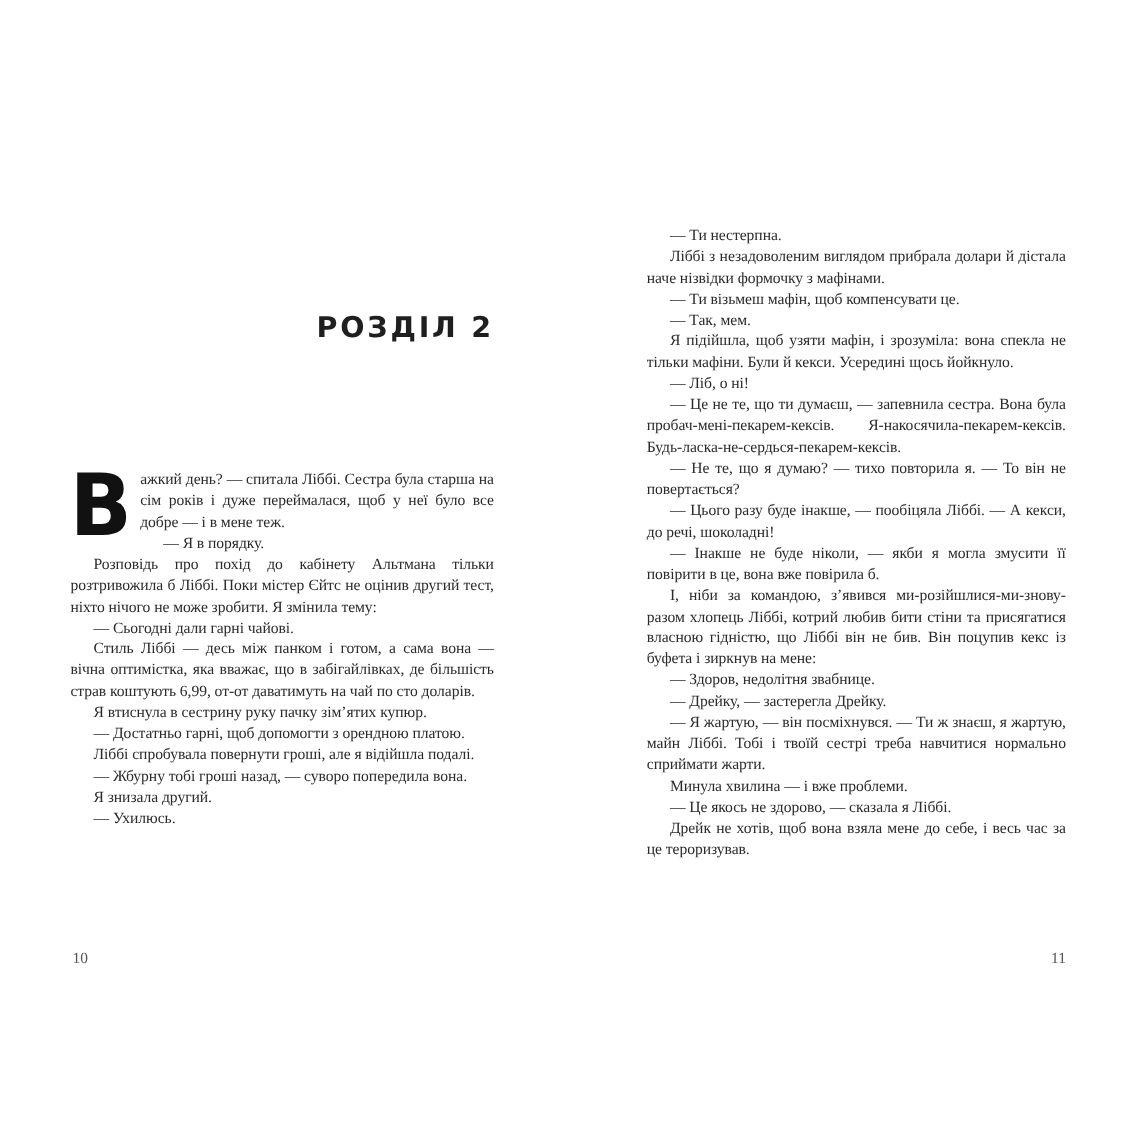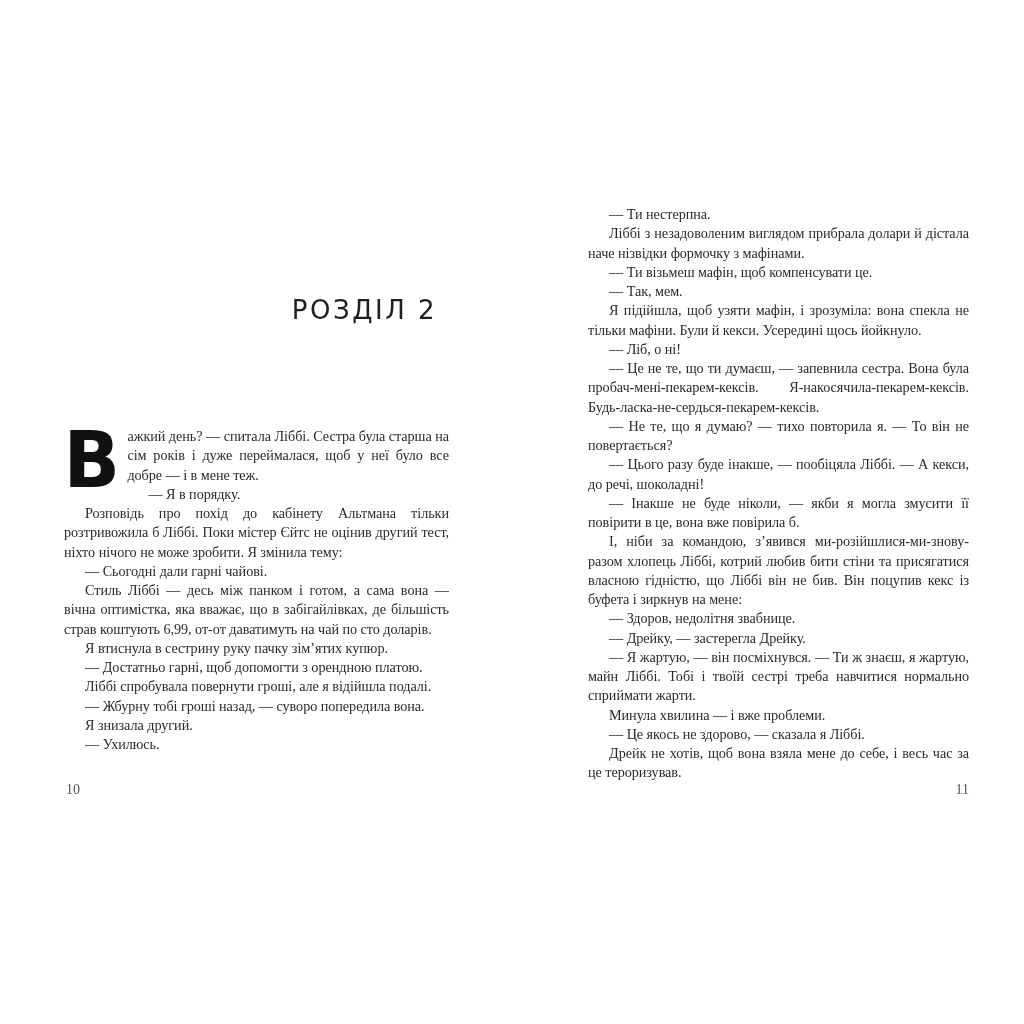--- a/index.html
+++ b/index.html
@@ -32,22 +32,22 @@
       margin-left: 10px;
     }
     .chapter-title {
       position: absolute;
       right: 0;
       top: 283px;
       font-family: "DejaVu Sans", "Liberation Sans", sans-serif;
       font-size: 26px;
       letter-spacing: 2.5px;
       color: #1f1f1f;
-      font-weight: normal;
-      margin: 12px;
+      font-weight: bold;
+      margin: 0;
       white-space: nowrap;
     }
     .text-block {
       position: absolute;
       left: 0;
       right: 0;
       font-size: 12.6px;
       line-height: 19.25px;
       text-align: justify;
       letter-spacing: -0.05px;
@@ -68,21 +68,21 @@
       font-size: 78px;
       line-height: 58px;
       height: 56px;
       margin: 4px 6px 0 -2px;
       color: #111111;
       font-weight: bold;
       transform: scaleX(0.95);
     }
     .page-number {
       position: absolute;
-      top: 782px;
+      top: 864px;
       font-family: "Liberation Serif", "DejaVu Serif", serif;
       font-size: 14px;
       color: #555555;
     }
     .page-left .page-number { left: 2px; }
     .page-right .page-number { right: 0; }
   </style>
 </head>
 <body>
 

